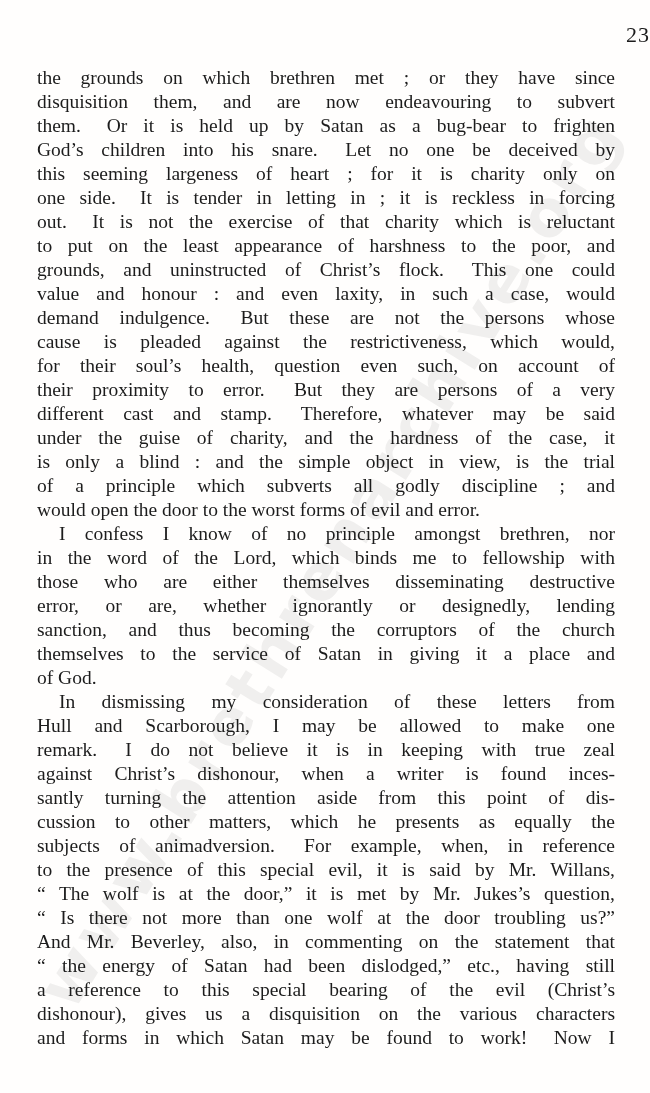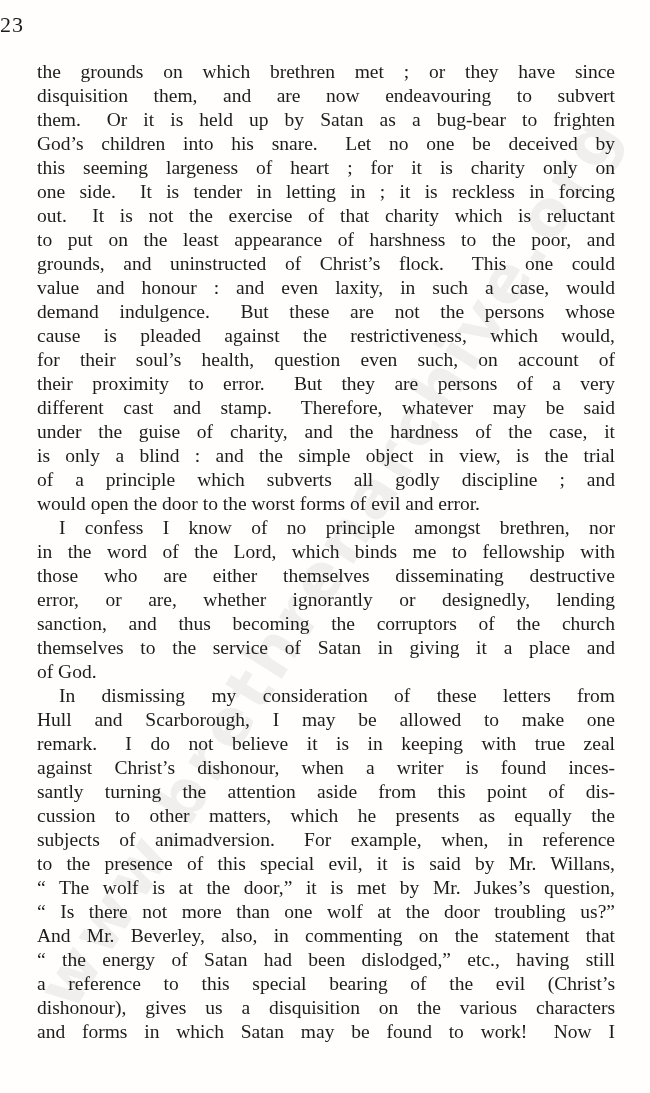--- a/index.html
+++ b/index.html
@@ -24,29 +24,29 @@
     font-weight: bold;
     font-size: 64px;
     letter-spacing: 5px;
     white-space: nowrap;
     color: rgba(40, 40, 40, 0.07);
     z-index: 0;
     user-select: none;
   }
   .page-number {
     position: absolute;
-    top: 12px; left: 0; right: 0;
-    text-align: left;
+    top: 22px; left: 0; right: 0;
+    text-align: right;
     font-size: 22px;
     letter-spacing: 1px;
     z-index: 1;
   }
   .text-block {
     position: absolute;
-    left: 37px; top: 60px;
+    left: 37px; top: 66px;
     width: 578px;
     z-index: 1;
     font-size: 19.5px;
     line-height: 24px;
   }
   .paragraph { margin: 0; }
   .line {
     text-align: justify;
     text-align-last: justify;
     white-space: normal;

